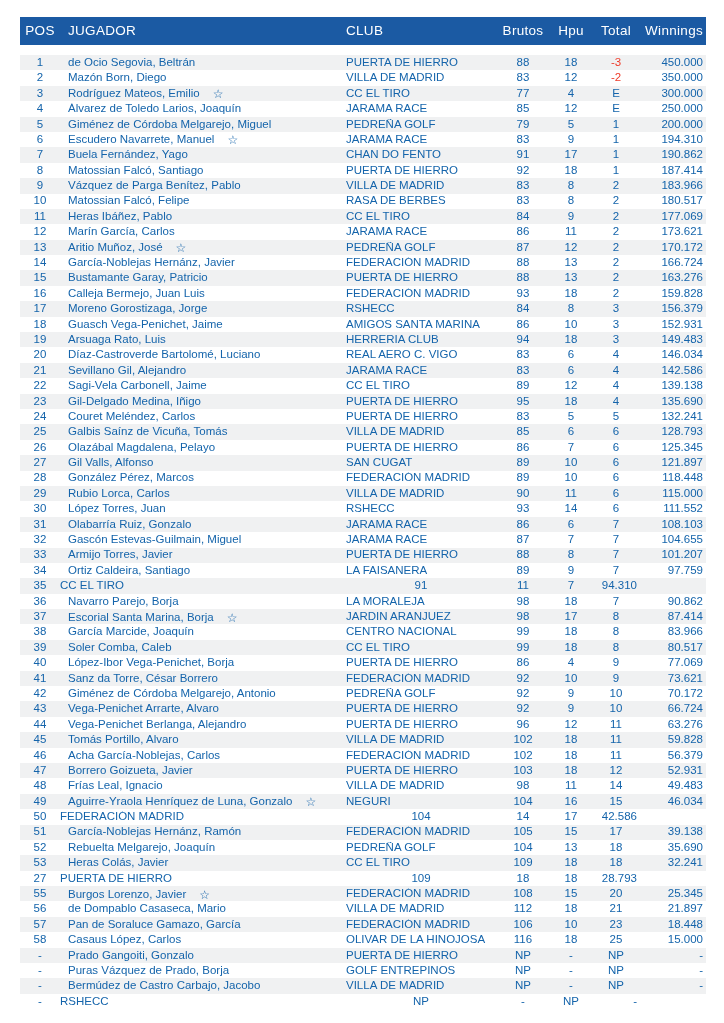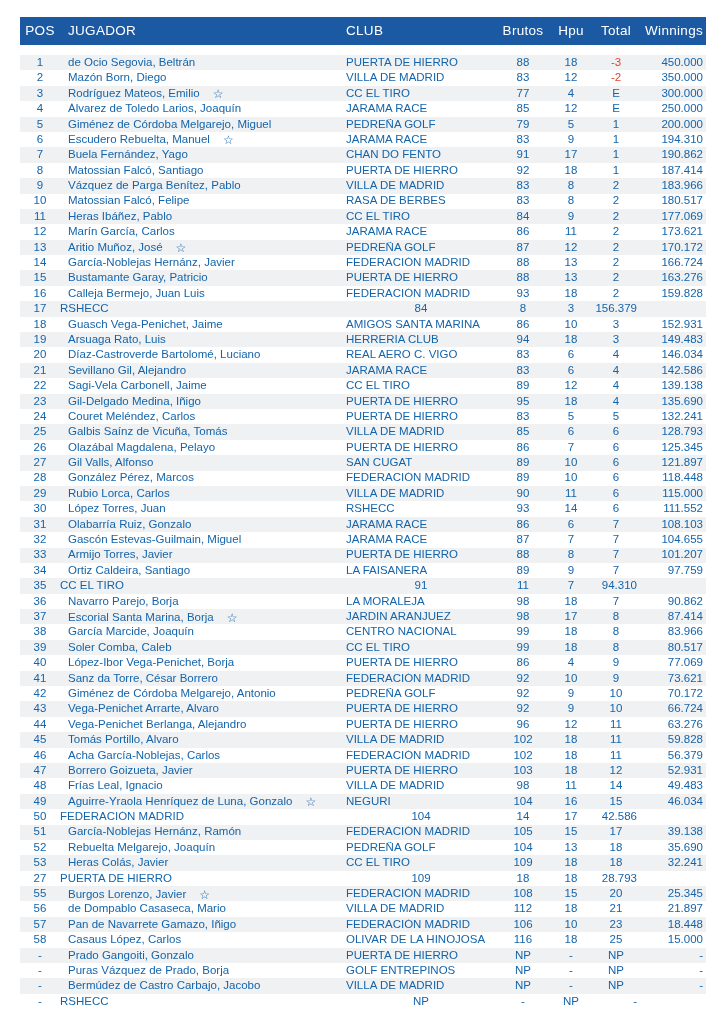--- a/index.html
+++ b/index.html
@@ -120,21 +120,21 @@
           <div class="cell c-pos">5</div>
           <div class="cell c-player"><span>Giménez de Córdoba Melgarejo, Miguel</span></div>
           <div class="cell c-club">PEDREÑA GOLF</div>
           <div class="cell c-brutos">79</div>
           <div class="cell c-hpu">5</div>
           <div class="cell c-total">1</div>
           <div class="cell c-winnings">200.000</div>
         </div>
         <div class="grid-row">
           <div class="cell c-pos">6</div>
-          <div class="cell c-player"><span>Escudero Rebuelta, Manuel</span><span class="star">☆</span></div>
+          <div class="cell c-player"><span>Escudero Navarrete, Manuel</span><span class="star">☆</span></div>
           <div class="cell c-club">JARAMA RACE</div>
           <div class="cell c-brutos">83</div>
           <div class="cell c-hpu">9</div>
           <div class="cell c-total">1</div>
           <div class="cell c-winnings">194.310</div>
         </div>
         <div class="grid-row stripe">
           <div class="cell c-pos">7</div>
           <div class="cell c-player"><span>Buela Fernández, Yago</span></div>
           <div class="cell c-club">CHAN DO FENTO</div>
@@ -219,20 +219,21 @@
           <div class="cell c-pos">16</div>
           <div class="cell c-player"><span>Calleja Bermejo, Juan Luis</span></div>
           <div class="cell c-club">FEDERACIÓN MADRID</div>
           <div class="cell c-brutos">93</div>
           <div class="cell c-hpu">18</div>
           <div class="cell c-total">2</div>
           <div class="cell c-winnings">159.828</div>
         </div>
         <div class="grid-row stripe">
           <div class="cell c-pos">17</div>
+          <div class="cell c-player"><span>Moreno Gorostizaga, Jorge</span></div>
           <div class="cell c-club">RSHECC</div>
           <div class="cell c-brutos">84</div>
           <div class="cell c-hpu">8</div>
           <div class="cell c-total">3</div>
           <div class="cell c-winnings">156.379</div>
         </div>
         <div class="grid-row">
           <div class="cell c-pos">18</div>
           <div class="cell c-player"><span>Guasch Vega-Penichet, Jaime</span></div>
           <div class="cell c-club">AMIGOS SANTA MARINA</div>
@@ -575,21 +576,21 @@
           <div class="cell c-pos">56</div>
           <div class="cell c-player"><span>de Dompablo Casaseca, Mario</span></div>
           <div class="cell c-club">VILLA DE MADRID</div>
           <div class="cell c-brutos">112</div>
           <div class="cell c-hpu">18</div>
           <div class="cell c-total">21</div>
           <div class="cell c-winnings">21.897</div>
         </div>
         <div class="grid-row stripe">
           <div class="cell c-pos">57</div>
-          <div class="cell c-player"><span>Pan de Navarrete Gamazo, Iñigo</span></div>
+          <div class="cell c-player"><span>Pan de Soraluce Gamazo, García</span></div>
           <div class="cell c-club">FEDERACIÓN MADRID</div>
           <div class="cell c-brutos">106</div>
           <div class="cell c-hpu">10</div>
           <div class="cell c-total">23</div>
           <div class="cell c-winnings">18.448</div>
         </div>
         <div class="grid-row">
           <div class="cell c-pos">58</div>
           <div class="cell c-player"><span>Casaus López, Carlos</span></div>
           <div class="cell c-club">OLIVAR DE LA HINOJOSA</div>

